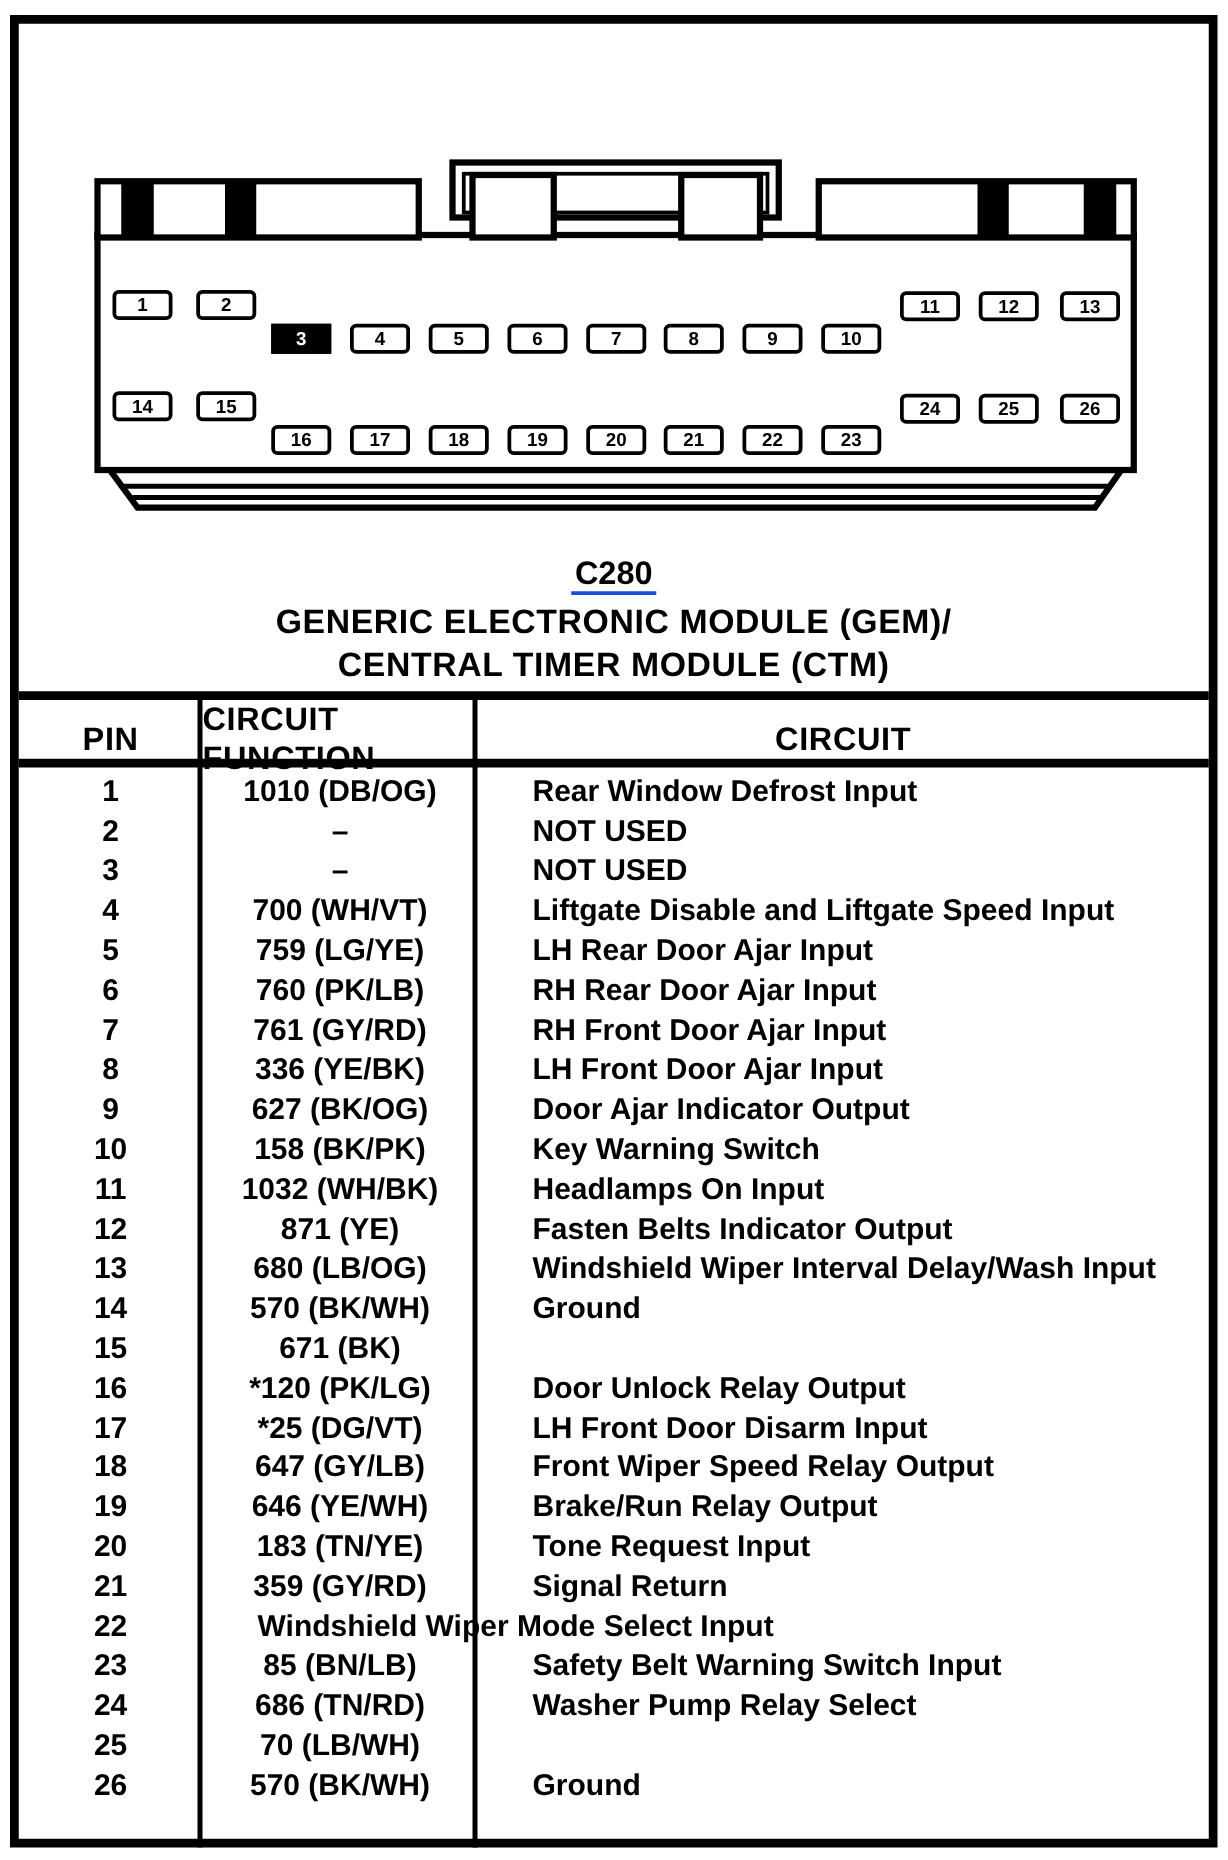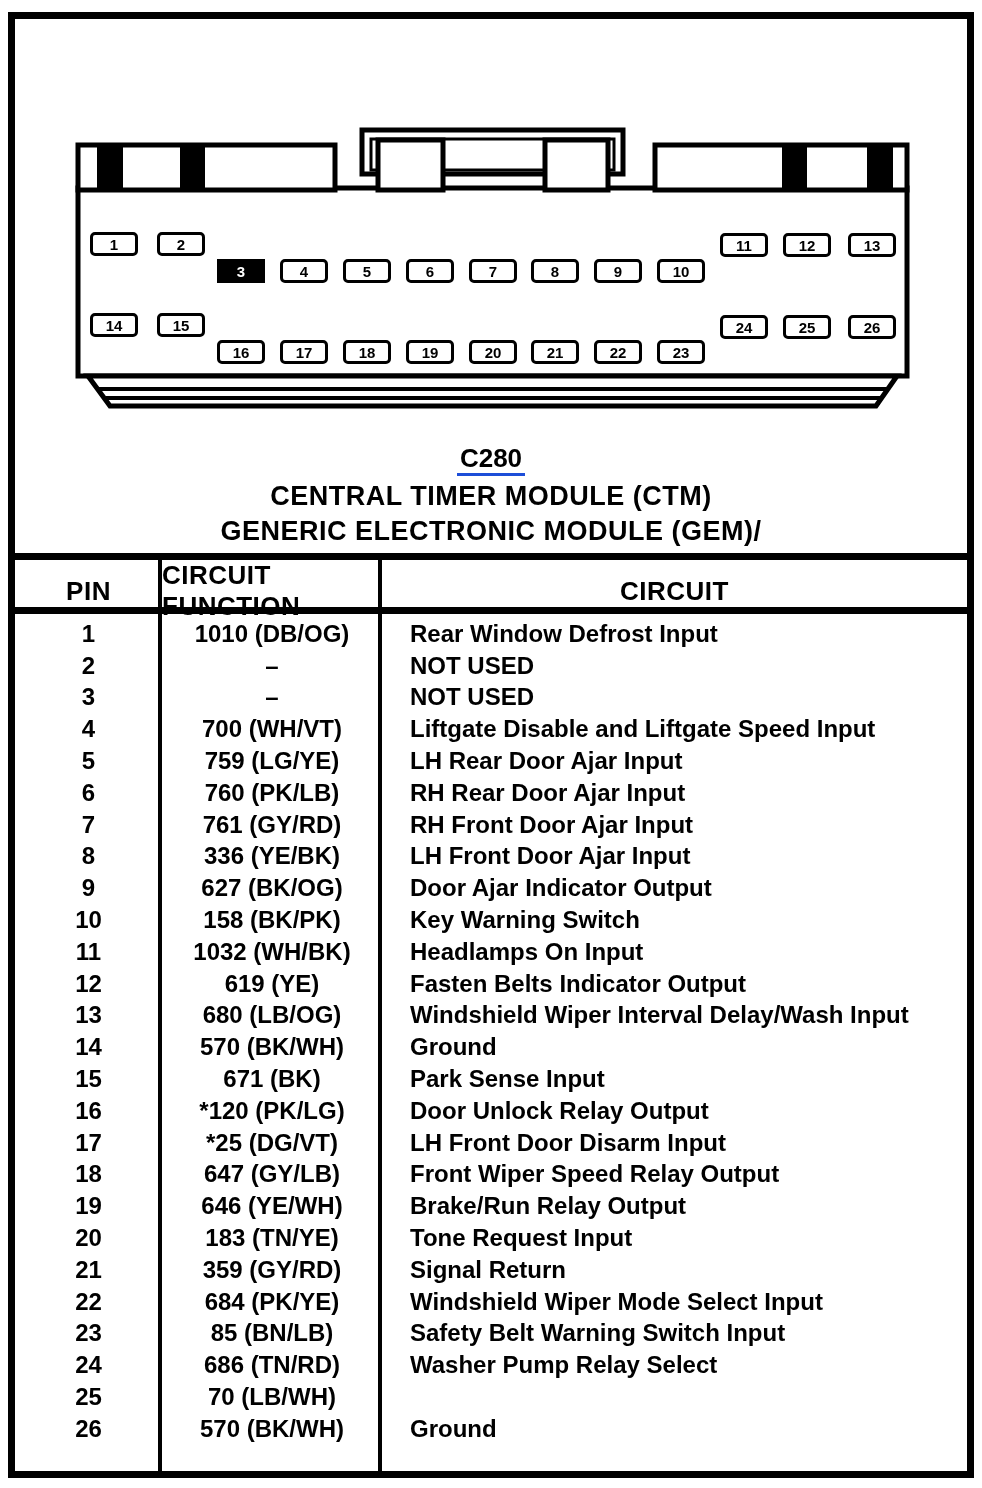--- a/index.html
+++ b/index.html
@@ -61,21 +61,21 @@
     display:grid;grid-template-columns:147px 220px 1fr;
     height:31.8px;
   }
   .td{
     display:flex;align-items:center;
     font-size:24px;font-weight:bold;
     white-space:nowrap;
   }
   .td.c-pin{justify-content:center;}
   .td.c-circuit{justify-content:center;}
-  .td.c-func{justify-content:flex-start;padding-left:28px;}
+  .td.c-func{justify-content:flex-start;padding-left:44px;}
 </style>
 </head>
 <body>
 
 <div class="page">
 
   <div class="frame"></div>
 
   <div class="connector-layer">
     <svg width="982" height="440" viewBox="0 0 982 440">
@@ -126,22 +126,22 @@
         <div class="pin" style="left: 720px; top: 315px;">24</div>
         <div class="pin" style="left: 783px; top: 315px;">25</div>
         <div class="pin" style="left: 848px; top: 315px;">26</div>
       </div>
   </div>
 
   <div class="title-block">
     <div>
       <span class="conn-label">C280</span>
     </div>
+    <div class="title-line">GENERIC ELECTRONIC MODULE (GEM)/</div>
     <div class="title-line">CENTRAL TIMER MODULE (CTM)</div>
-    <div class="title-line">GENERIC ELECTRONIC MODULE (GEM)/</div>
   </div>
 
   <div class="table-section">
     <div class="v-div d1"></div>
     <div class="v-div d2"></div>
     <div class="thead">
       <div class="th">PIN</div>
       <div class="th">CIRCUIT FUNCTION</div>
       <div class="th">CIRCUIT</div>
     </div>
@@ -196,37 +196,36 @@
           <div class="td c-circuit">158 (BK/PK)</div>
           <div class="td c-func">Key Warning Switch</div>
         </div>
         <div class="trow">
           <div class="td c-pin">11</div>
           <div class="td c-circuit">1032 (WH/BK)</div>
           <div class="td c-func">Headlamps On Input</div>
         </div>
         <div class="trow">
           <div class="td c-pin">12</div>
-          <div class="td c-circuit">619 (YE)</div>
+          <div class="td c-circuit">871 (YE)</div>
           <div class="td c-func">Fasten Belts Indicator Output</div>
         </div>
         <div class="trow">
           <div class="td c-pin">13</div>
           <div class="td c-circuit">680 (LB/OG)</div>
           <div class="td c-func">Windshield Wiper Interval Delay/Wash Input</div>
         </div>
         <div class="trow">
           <div class="td c-pin">14</div>
           <div class="td c-circuit">570 (BK/WH)</div>
           <div class="td c-func">Ground</div>
         </div>
         <div class="trow">
           <div class="td c-pin">15</div>
           <div class="td c-circuit">671 (BK)</div>
-          <div class="td c-func">Park Sense Input</div>
         </div>
         <div class="trow">
           <div class="td c-pin">16</div>
           <div class="td c-circuit">*120 (PK/LG)</div>
           <div class="td c-func">Door Unlock Relay Output</div>
         </div>
         <div class="trow">
           <div class="td c-pin">17</div>
           <div class="td c-circuit">*25 (DG/VT)</div>
           <div class="td c-func">LH Front Door Disarm Input</div>
@@ -246,21 +245,20 @@
           <div class="td c-circuit">183 (TN/YE)</div>
           <div class="td c-func">Tone Request Input</div>
         </div>
         <div class="trow">
           <div class="td c-pin">21</div>
           <div class="td c-circuit">359 (GY/RD)</div>
           <div class="td c-func">Signal Return</div>
         </div>
         <div class="trow">
           <div class="td c-pin">22</div>
-          <div class="td c-circuit">684 (PK/YE)</div>
           <div class="td c-func">Windshield Wiper Mode Select Input</div>
         </div>
         <div class="trow">
           <div class="td c-pin">23</div>
           <div class="td c-circuit">85 (BN/LB)</div>
           <div class="td c-func">Safety Belt Warning Switch Input</div>
         </div>
         <div class="trow">
           <div class="td c-pin">24</div>
           <div class="td c-circuit">686 (TN/RD)</div>

